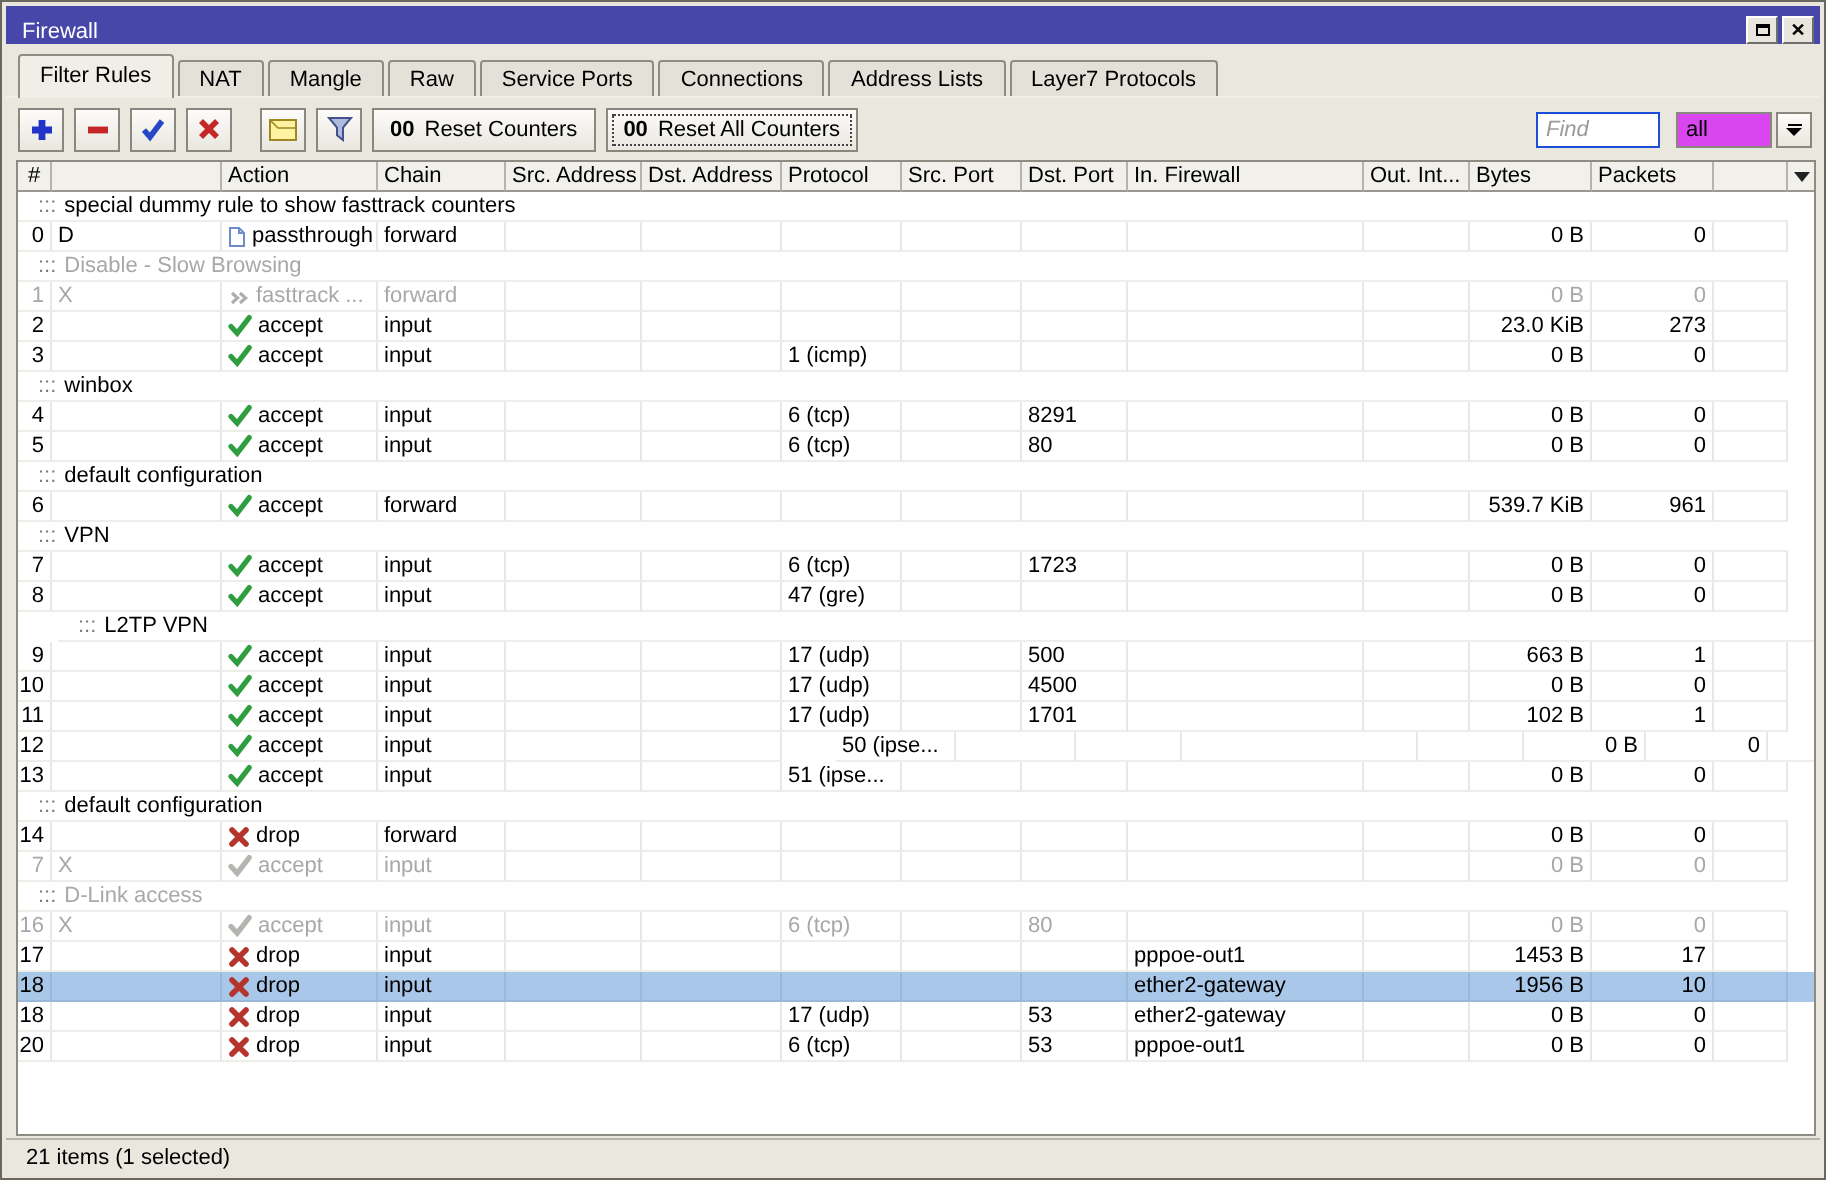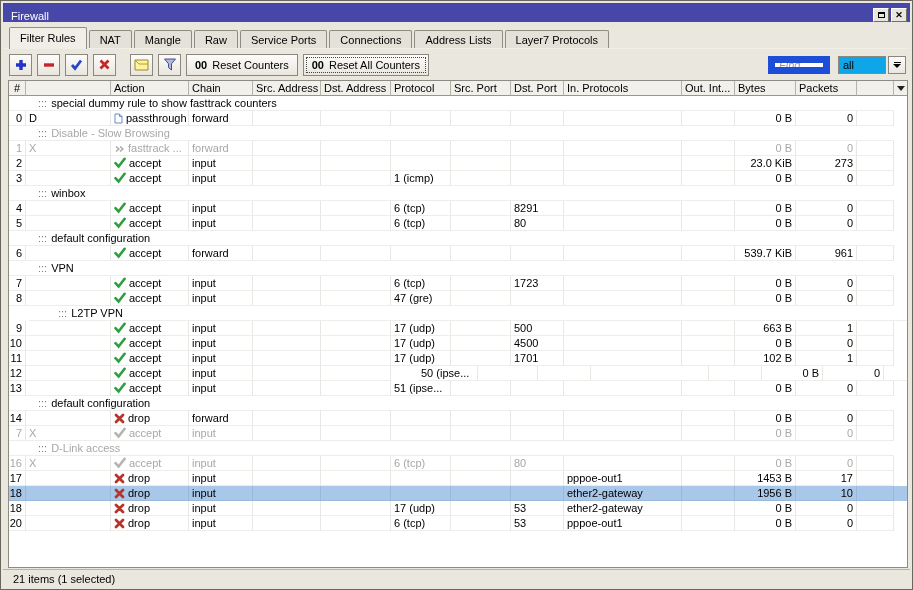--- a/index.html
+++ b/index.html
@@ -49,26 +49,26 @@
     height:22px; min-width:23px; background:linear-gradient(#FDFCFA,#E9E6DE);
     border:1px solid #8A887E; display:flex; align-items:center; justify-content:center;
     margin-right:5px; cursor:pointer; padding:0 2px;
   }
   .tb-btn.gap { margin-right:14px; }
   .tb-text { padding:0 8px; white-space:nowrap; }
   .tb-text b { font-weight:bold; margin-right:5px; letter-spacing:0; }
   .tb-text.focused { outline:1px dotted #444; outline-offset:-4px; }
   .tb-spacer { flex:1; }
   .find-input {
-    width:62px; height:18px; border:7px solid #1d4ed8; background:#fff;
+    width:62px; height:18px; border:1px solid #1d4ed8; background:#fff;
     font-family:"Liberation Sans",sans-serif; font-size:11px; padding:0 4px;
   }
   .find-input::placeholder { color:#9a9a9a; font-style:italic; }
   .combo {
-    width:48px; height:18px; border:1px solid #8A887E; background:#0ea5e9;
+    width:48px; height:18px; border:1px solid #8A887E; background:#d946ef;
     margin-left:8px; line-height:16px; padding-left:4px; cursor:pointer;
   }
   .combo-btn {
     width:18px; height:18px; border:1px solid #8A887E; background:linear-gradient(#FDFCFA,#E9E6DE);
     margin-left:2px; margin-right:4px; display:flex; flex-direction:column;
     align-items:center; justify-content:center; cursor:pointer;
   }
   .combo-btn .bar { width:7px; height:1px; background:#000; margin-bottom:1px; }
   .combo-btn .tri { width:0; height:0; border-left:4px solid transparent; border-right:4px solid transparent; border-top:4px solid #000; }
   
@@ -93,21 +93,21 @@
   .row { display:flex; height:15px; line-height:14px; background:#fff; cursor:default; }
   .cell {
     flex:none; border-right:1px solid #E7E7E4; border-bottom:1px solid #EDEDEA;
     padding-left:3px; white-space:nowrap; overflow:hidden;
   }
   .cell.num { text-align:right; padding-right:3px; padding-left:0; }
   .cell.right { text-align:right; padding-right:3px; }
   .cell.action { display:flex; align-items:center; gap:3px; }
   .cell.action svg { flex:none; }
   .row.comment .ccell {
-    flex:none; border-bottom:1px solid #EDEDEA; padding-left:29px; white-space:nowrap; overflow:hidden;
+    flex:none; border-bottom:1px solid #EDEDEA; padding-left:10px; white-space:nowrap; overflow:hidden;
   }
   .cprefix { color:#7d7d7d; margin-right:4px; }
   .row.disabled, .row.disabled .cell, .row.comment.disabled .ccell { color:#A8A8A8; }
   .row.selected, .row.selected .cell { background:#A9C7E8; border-right-color:#9ab8da; border-bottom-color:#9ab8da; }
   
   .statusbar {
     position:absolute; left:2px; right:2px; top:568px; height:19px;
     background:#EAE7DF; border-top:1px solid #B5B3AA; line-height:18px; padding-left:10px;
   }
 </style>
@@ -193,21 +193,21 @@
     <div class="thead">
         <span class="hcell center" style="width: 17px;">#</span>
         <span class="hcell" style="width: 85px;"></span>
         <span class="hcell" style="width: 78px;">Action</span>
         <span class="hcell" style="width: 64px;">Chain</span>
         <span class="hcell" style="width: 68px;">Src. Address</span>
         <span class="hcell" style="width: 70px;">Dst. Address</span>
         <span class="hcell" style="width: 60px;">Protocol</span>
         <span class="hcell" style="width: 60px;">Src. Port</span>
         <span class="hcell" style="width: 53px;">Dst. Port</span>
-        <span class="hcell" style="width: 118px;">In. Protocols</span>
+        <span class="hcell" style="width: 118px;">In. Firewall</span>
         <span class="hcell" style="width: 53px;">Out. Int...</span>
         <span class="hcell" style="width: 61px;">Bytes</span>
         <span class="hcell" style="width: 61px;">Packets</span>
         <span class="hcell" style="width: 37px;"></span>
         <span class="hbtn">
           <span class="tri"></span>
         </span>
       </div>
     <div class="tbody">
         <div class="row comment">

